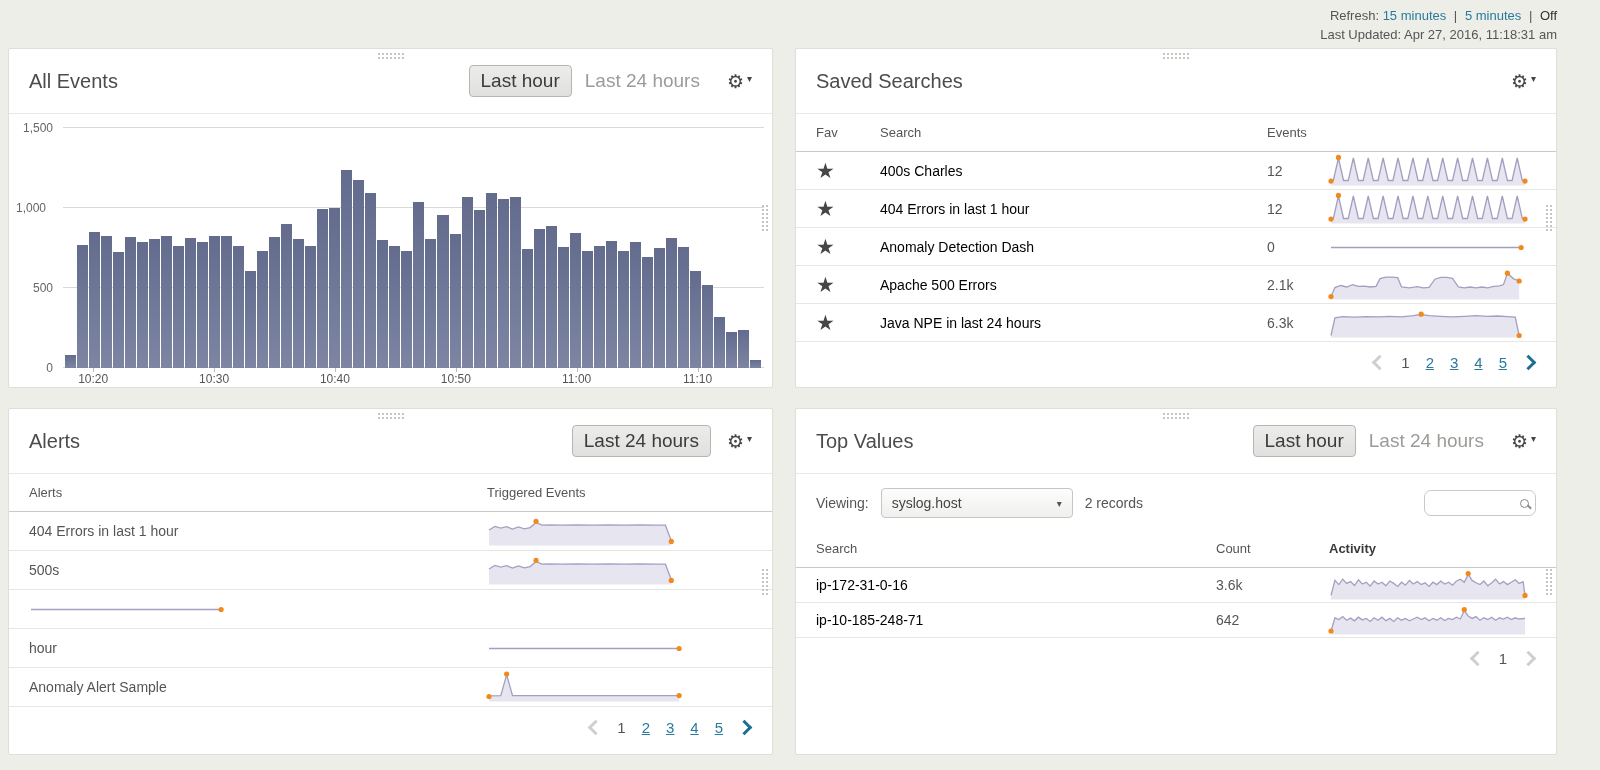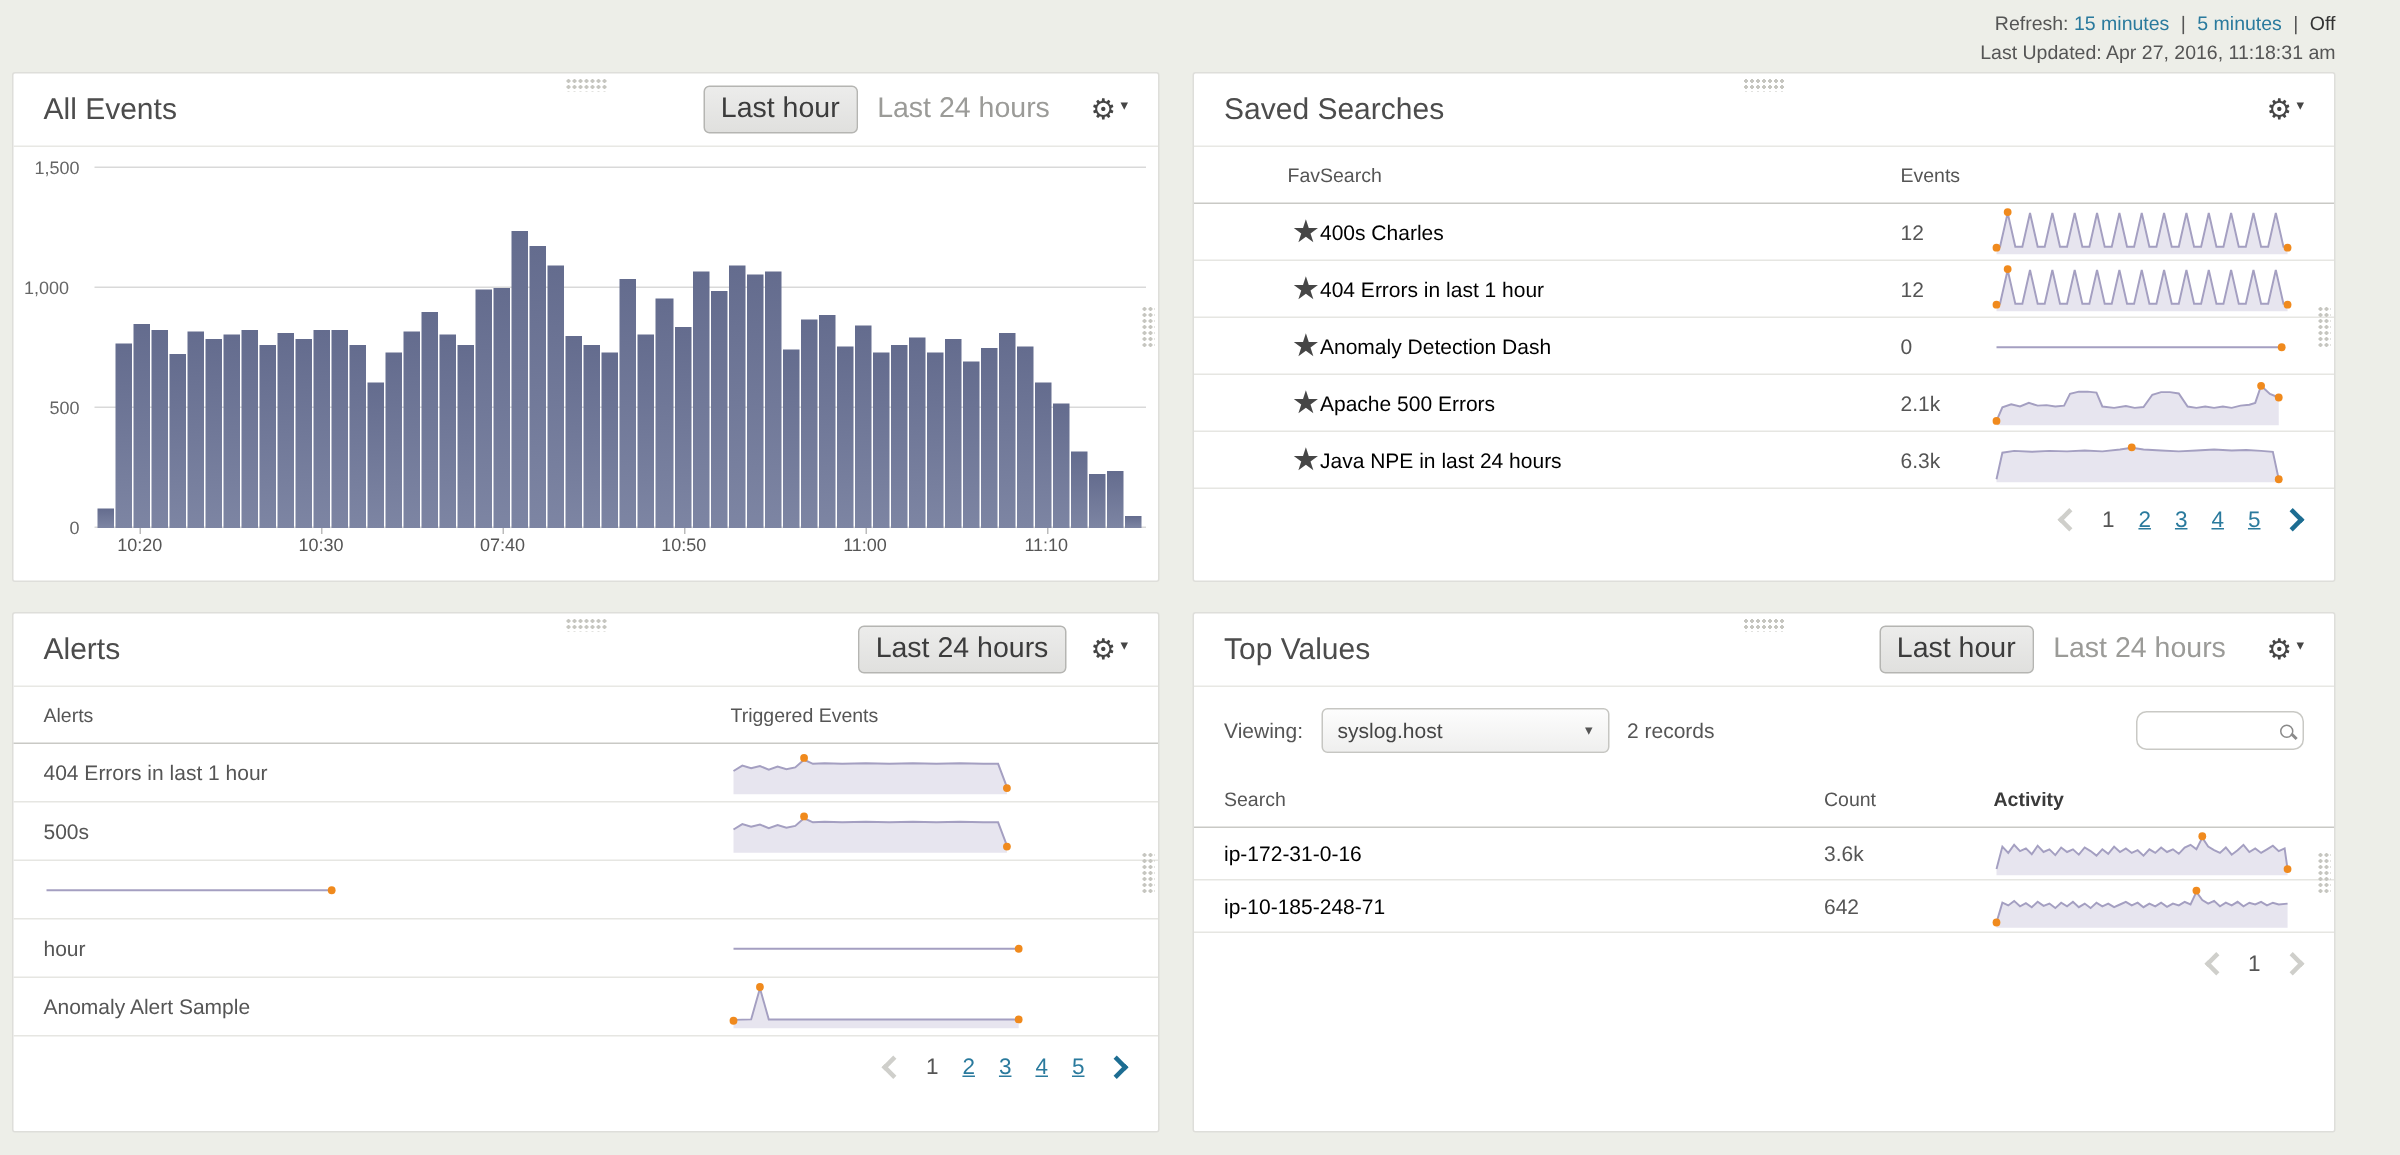--- a/index.html
+++ b/index.html
@@ -22,21 +22,21 @@
   #panel-all-events{left:8px;top:48px;width:765px;height:340px;}
   #panel-saved{left:795px;top:48px;width:762px;height:340px;}
   #panel-alerts{left:8px;top:408px;width:765px;height:347px;}
   #panel-top{left:795px;top:408px;width:762px;height:347px;}
 
   .drag-h{position:absolute;top:3px;left:50%;transform:translateX(-50%);width:28px;height:9px;
     background-image:radial-gradient(circle,#c6c6c0 1.1px,transparent 1.4px);background-size:4px 4px;cursor:move;}
   .drag-v{position:absolute;right:2px;top:50%;transform:translateY(-50%);width:9px;height:28px;
     background-image:radial-gradient(circle,#c6c6c0 1.1px,transparent 1.4px);background-size:4px 4px;cursor:ew-resize;}
 
-  .panel-head{height:49px;border-bottom:1px solid #e8e8e4;display:flex;align-items:center;padding:0 20px;box-sizing:border-box;}
+  .panel-head{height:65px;border-bottom:1px solid #e8e8e4;display:flex;align-items:center;padding:0 20px;box-sizing:border-box;}
   .panel-head h2{margin:0;font-size:20px;font-weight:400;color:#4c4c4c;}
   .head-controls{margin-left:auto;display:flex;align-items:center;gap:10px;}
   .pill{font-size:19px;color:#9b9b98;padding:4px 11px;cursor:pointer;white-space:nowrap;}
   .pill.active{background:linear-gradient(#ececeb,#e0e0de);border:1px solid #b5b5b2;border-radius:4px;color:#3c3c3c;}
   .gear-wrap{display:flex;align-items:center;cursor:pointer;margin-left:6px;}
   .gear{font-size:19px;color:#454545;line-height:1;}
   .gear-caret{font-size:10px;color:#454545;margin-left:3px;transform:translateY(-3px);}
 
   
   .chart{position:relative;margin:14px 4px 0 0;height:240px;}
@@ -49,21 +49,21 @@
   .xtlabel{position:absolute;top:4px;transform:translateX(-50%);}
   .xtick{position:absolute;top:0;width:1px;height:4px;background:#bbb;}
 
   
   .trow,.thead{display:flex;align-items:center;padding:0 20px;box-sizing:border-box;}
   .thead{height:38px;font-size:13px;color:#555;border-bottom:1px solid #c9c9c5;}
   .trow{border-bottom:1px solid #e6e6e2;font-size:14px;color:#555;}
   .row-saved{height:38px;}
   .row-alert{height:39px;}
   .row-tv{height:35px;}
-  .c-fav{width:64px;text-align:right;}
+  .c-fav{width:64px;}
   .c-search{flex:1;}
   .c-events{width:62px;}
   .c-spark{width:207px;display:flex;align-items:center;}
   .c-name{flex:1;}
   .c-trig{width:265px;}
   .c-spark-al{width:265px;display:flex;align-items:center;}
   .c-val{flex:1;}
   .c-count{width:113px;}
   .c-act{width:207px;font-weight:bold;color:#3a3a3a;}
   .star{font-size:21px;color:#464646;cursor:pointer;line-height:1;}
@@ -192,21 +192,21 @@
           <div class="bar" style="height: 3.4%;"></div>
         </div>
       </div>
     </div>
   <div class="xaxis" id="ae-xaxis">
       <div class="xtick" style="left: 4.31034%;"></div>
       <span class="xtlabel" style="left: 4.31034%;">10:20</span>
       <div class="xtick" style="left: 21.5517%;"></div>
       <span class="xtlabel" style="left: 21.5517%;">10:30</span>
       <div class="xtick" style="left: 38.7931%;"></div>
-      <span class="xtlabel" style="left: 38.7931%;">07:40</span>
+      <span class="xtlabel" style="left: 38.7931%;">10:40</span>
       <div class="xtick" style="left: 56.0345%;"></div>
       <span class="xtlabel" style="left: 56.0345%;">10:50</span>
       <div class="xtick" style="left: 73.2759%;"></div>
       <span class="xtlabel" style="left: 73.2759%;">11:00</span>
       <div class="xtick" style="left: 90.5172%;"></div>
       <span class="xtlabel" style="left: 90.5172%;">11:10</span>
     </div>
 </section>
 
 <section class="panel" id="panel-saved">

